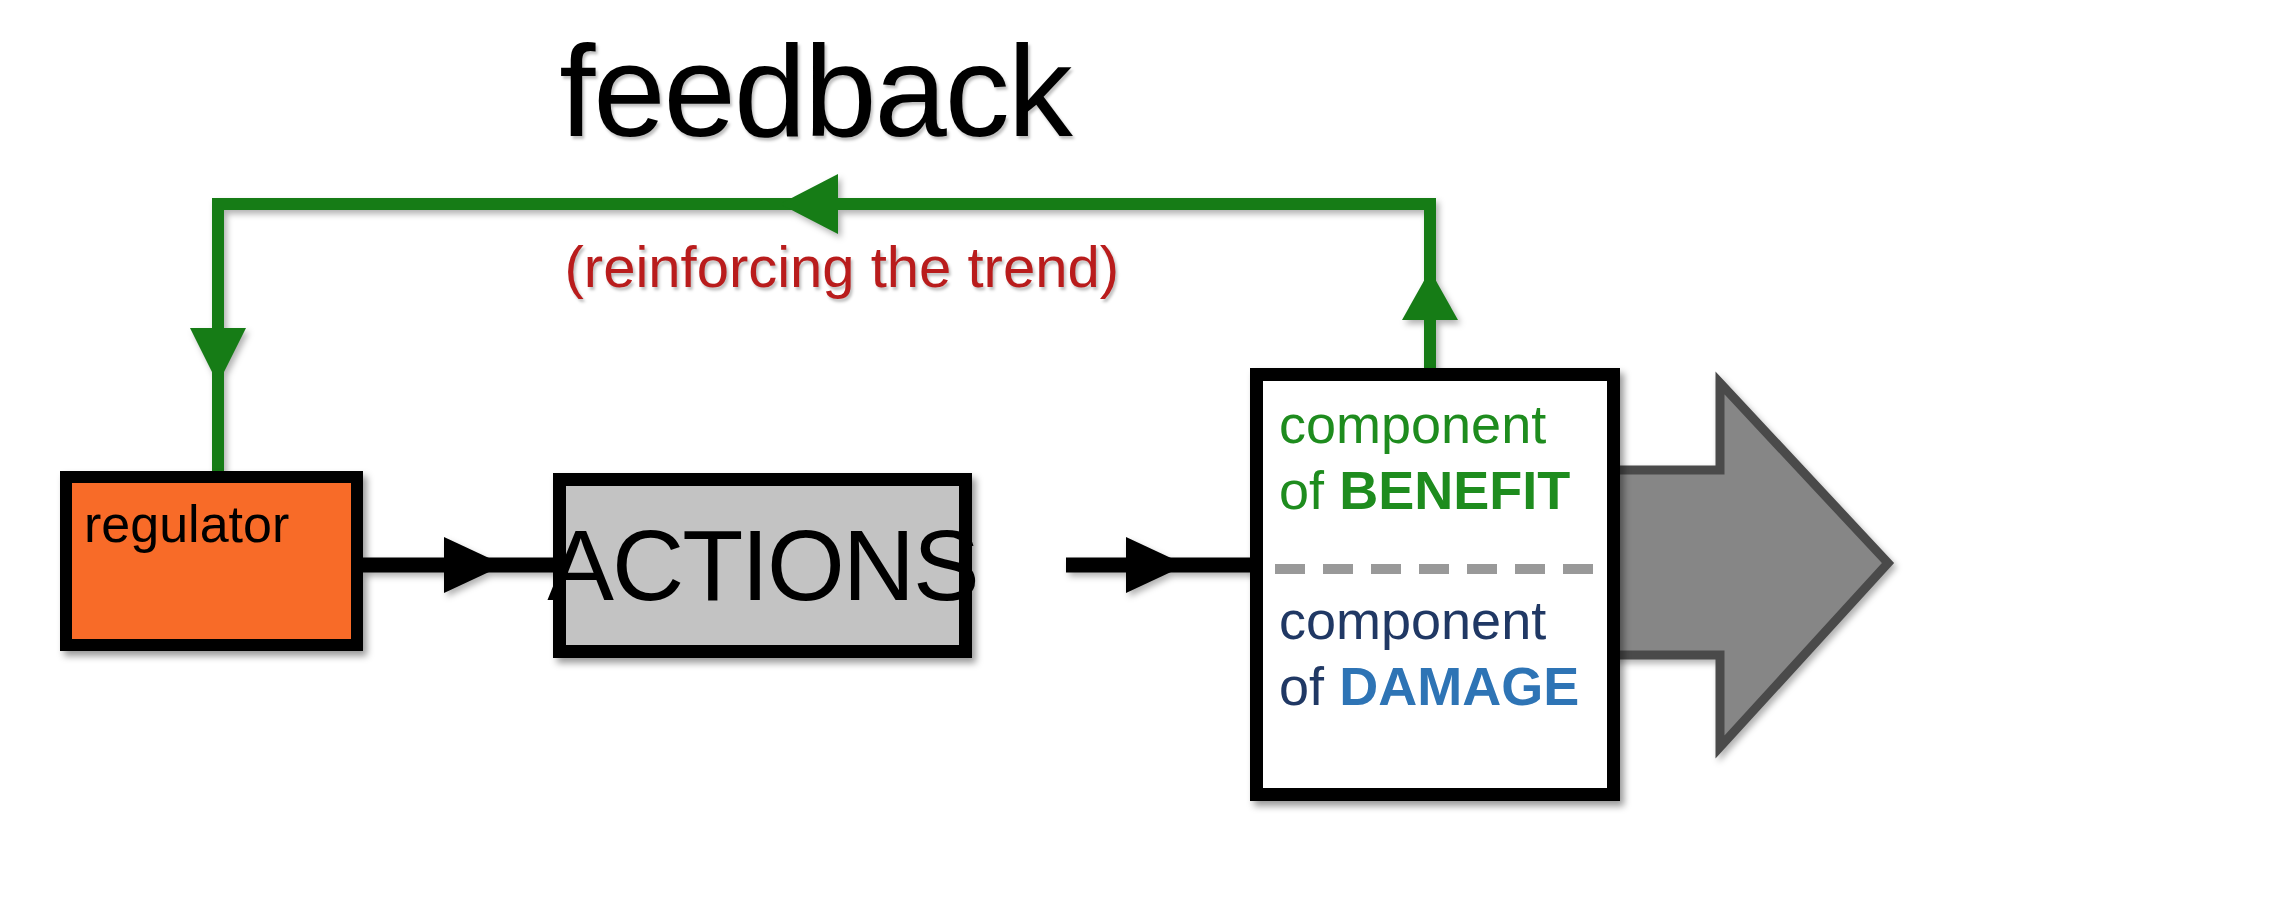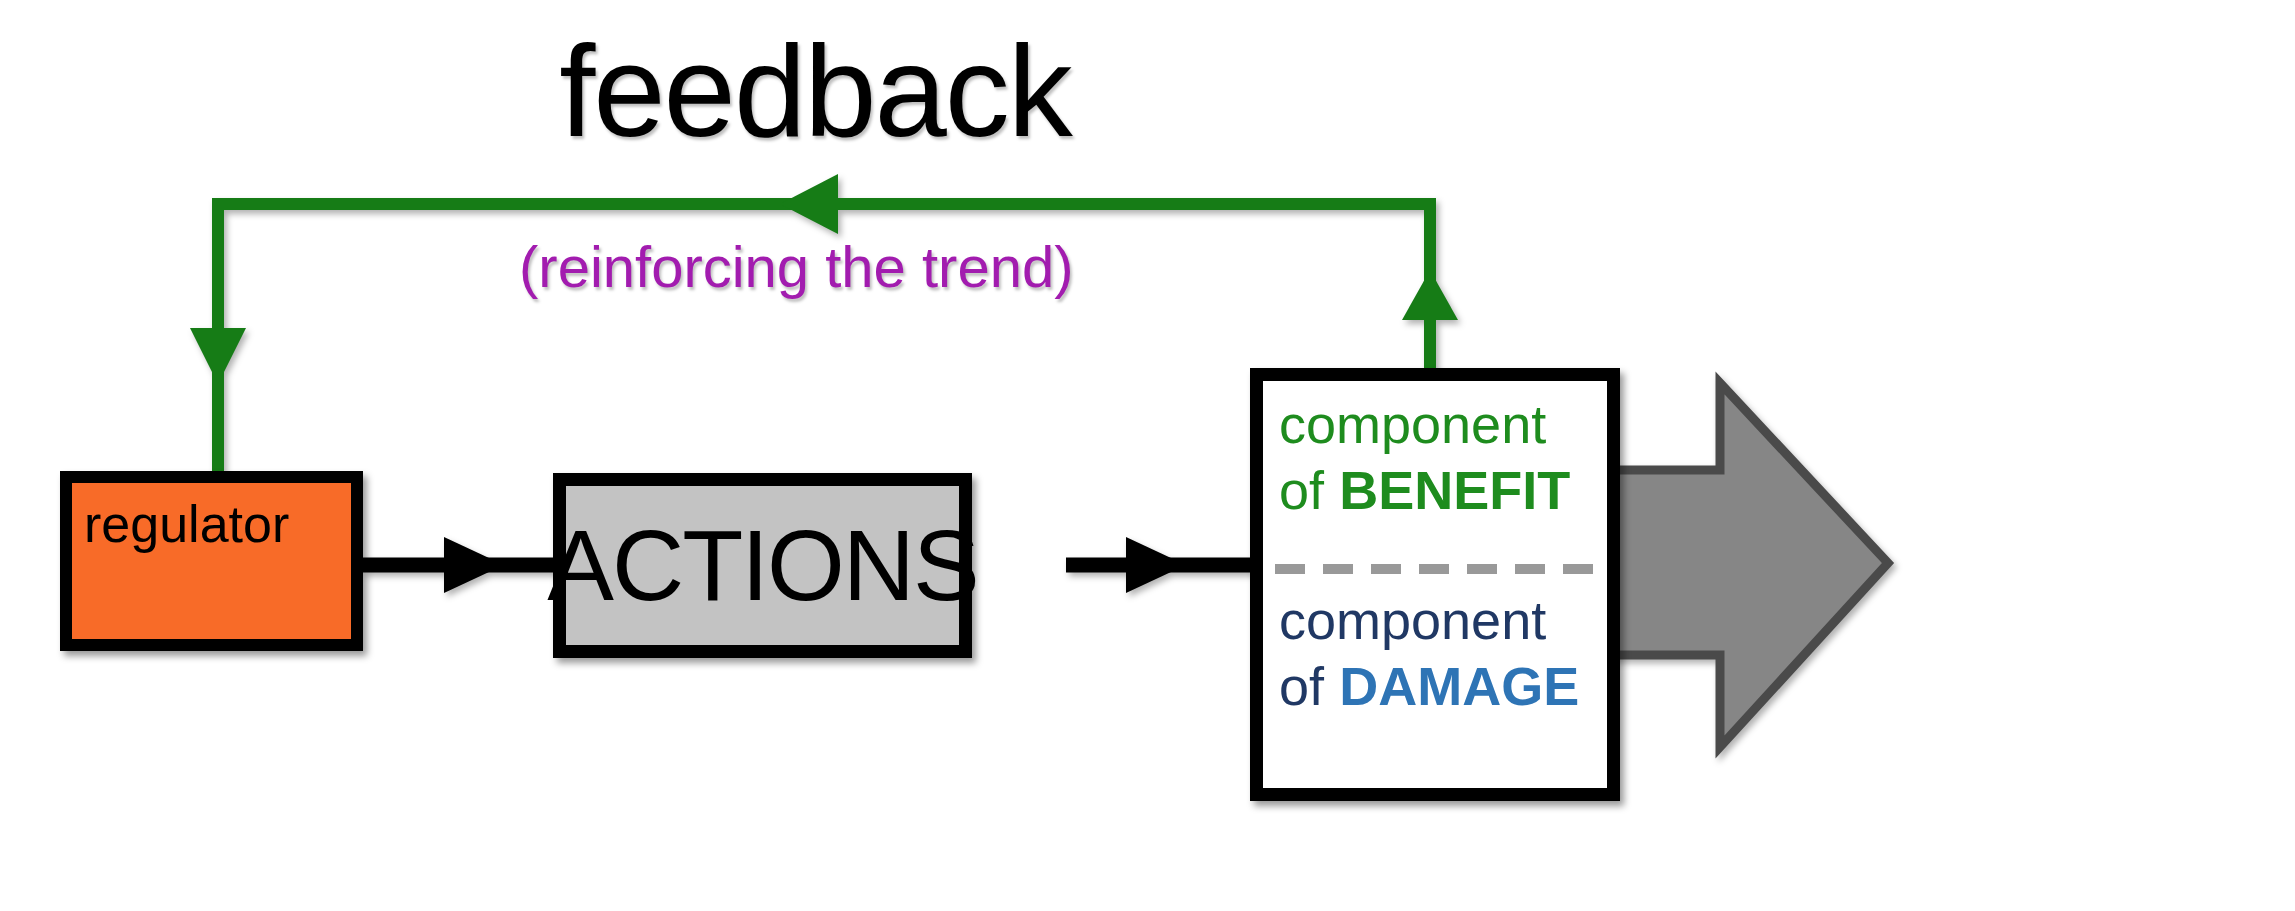--- a/index.html
+++ b/index.html
@@ -16,22 +16,22 @@
 
   #feedback-title{
     left:515px;top:26px;width:600px;
     font-size:130px;line-height:1.0;color:#000;
     text-align:center;letter-spacing:-2px;
     text-shadow:2px 3px 3px rgba(0,0,0,0.25);
     z-index:2;
   }
   #reinforcing-subtitle{
     left:519px;top:238px;width:600px;
-    font-size:58px;line-height:1.0;color:#a21caf;
-    text-align:left;
+    font-size:58px;line-height:1.0;color:#b91c1c;
+    text-align:right;
     text-shadow:2px 3px 3px rgba(0,0,0,0.25);
     z-index:2;
   }
 
   .node{box-sizing:border-box;z-index:2;box-shadow:4px 5px 7px rgba(0,0,0,0.40);}
 
   #regulator-box{
     left:60px;top:471px;width:303px;height:180px;
     background:var(--orange);border:12px solid #000;
     font-size:52px;line-height:67px;color:#000;

